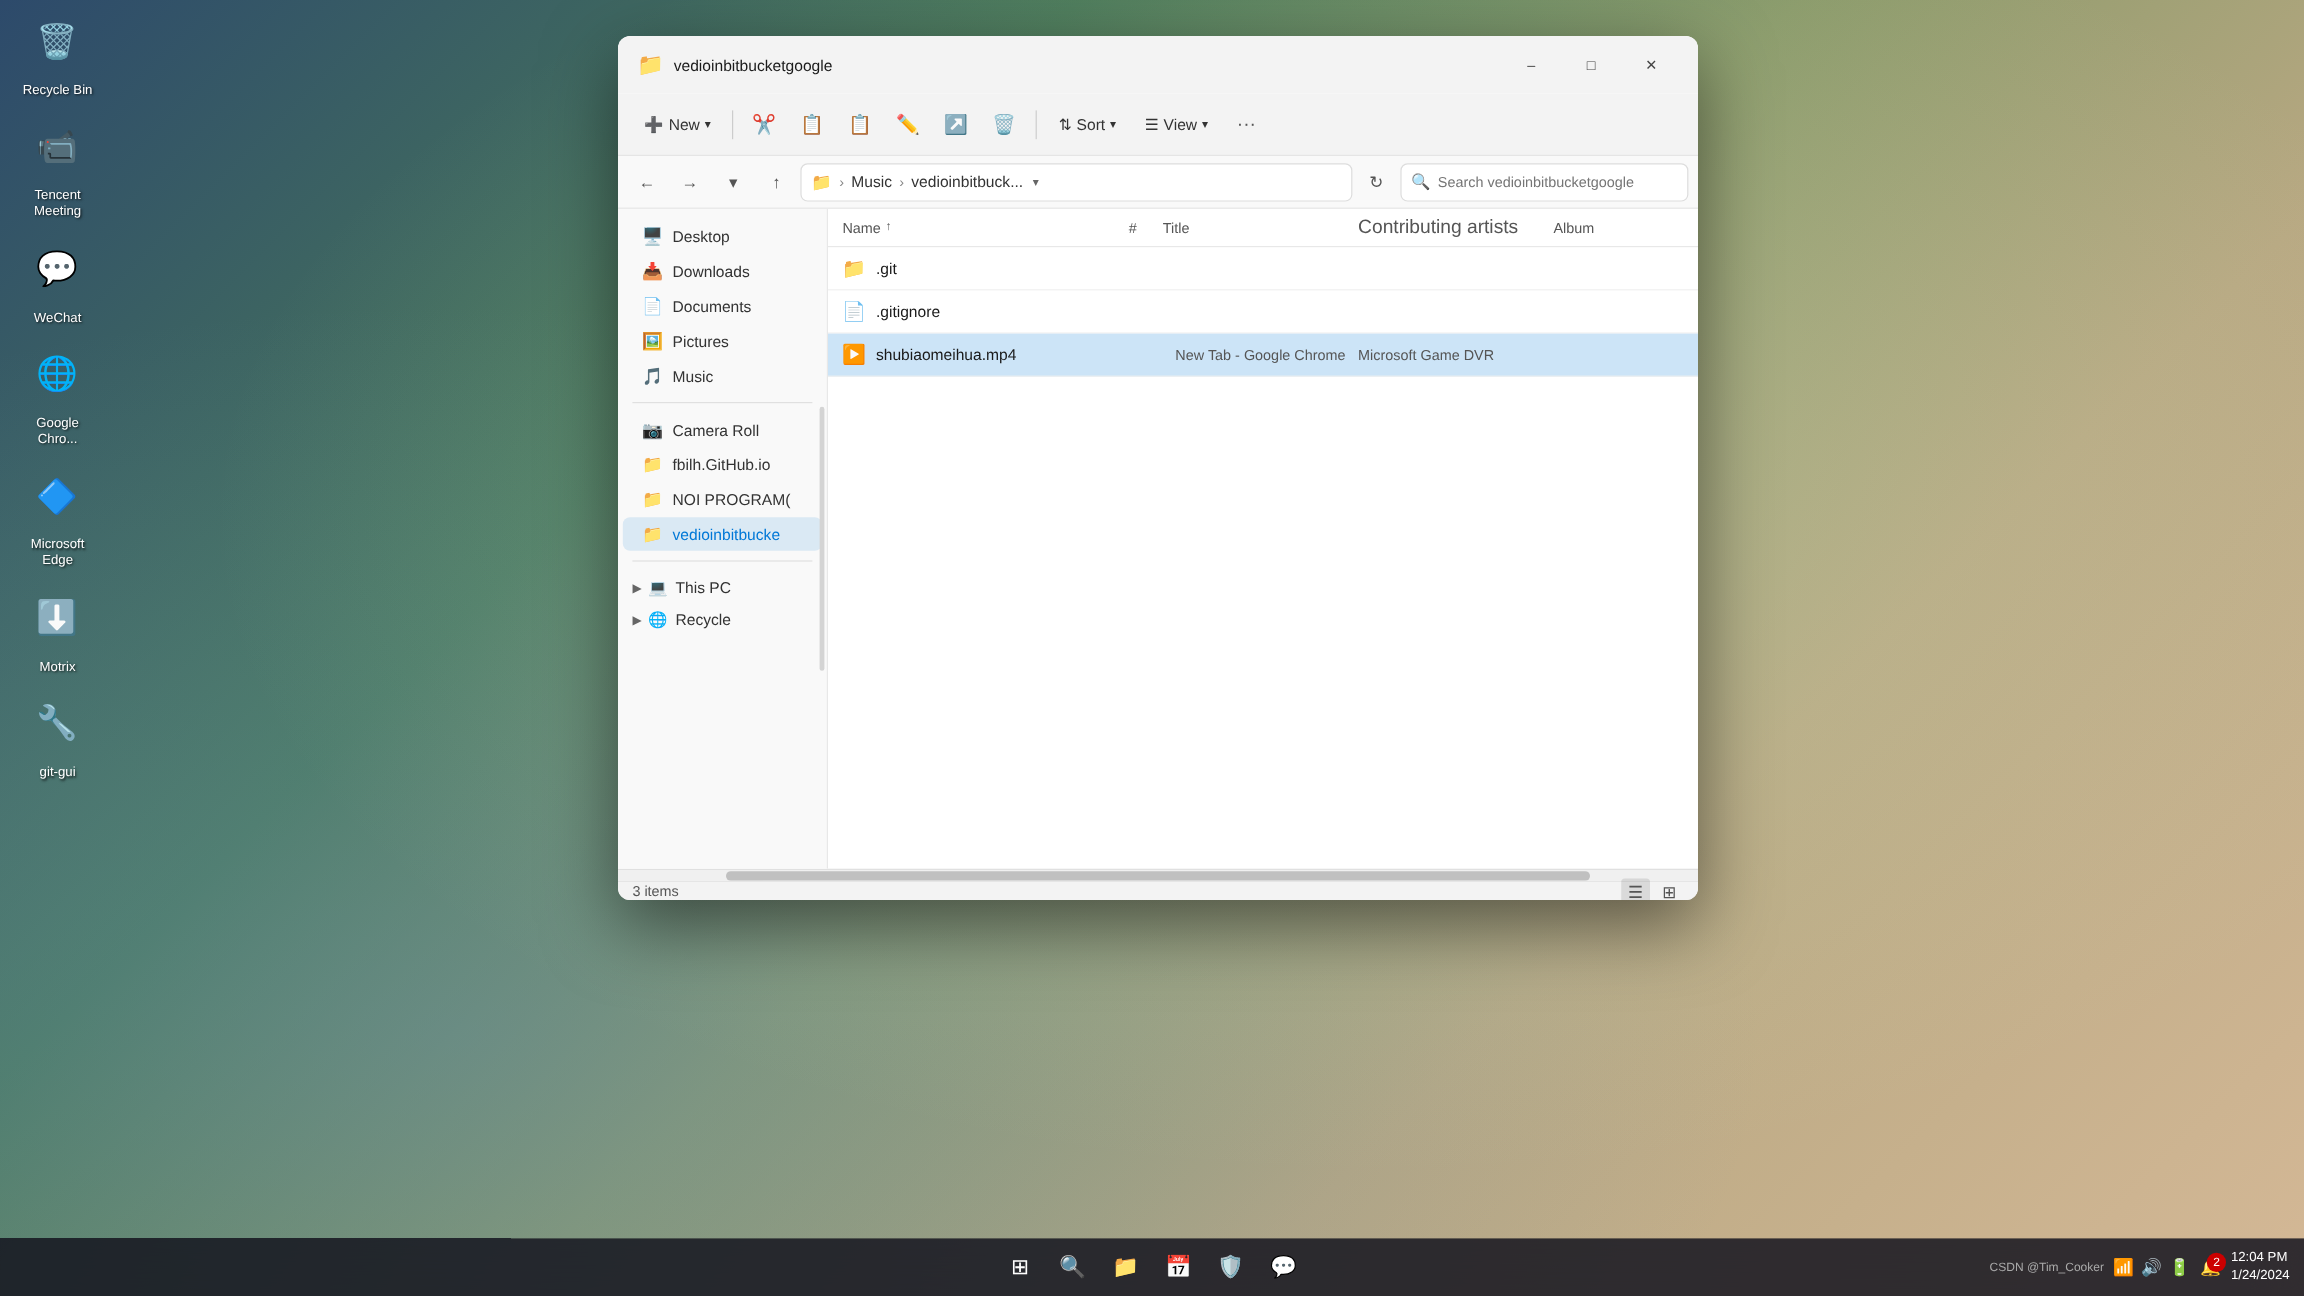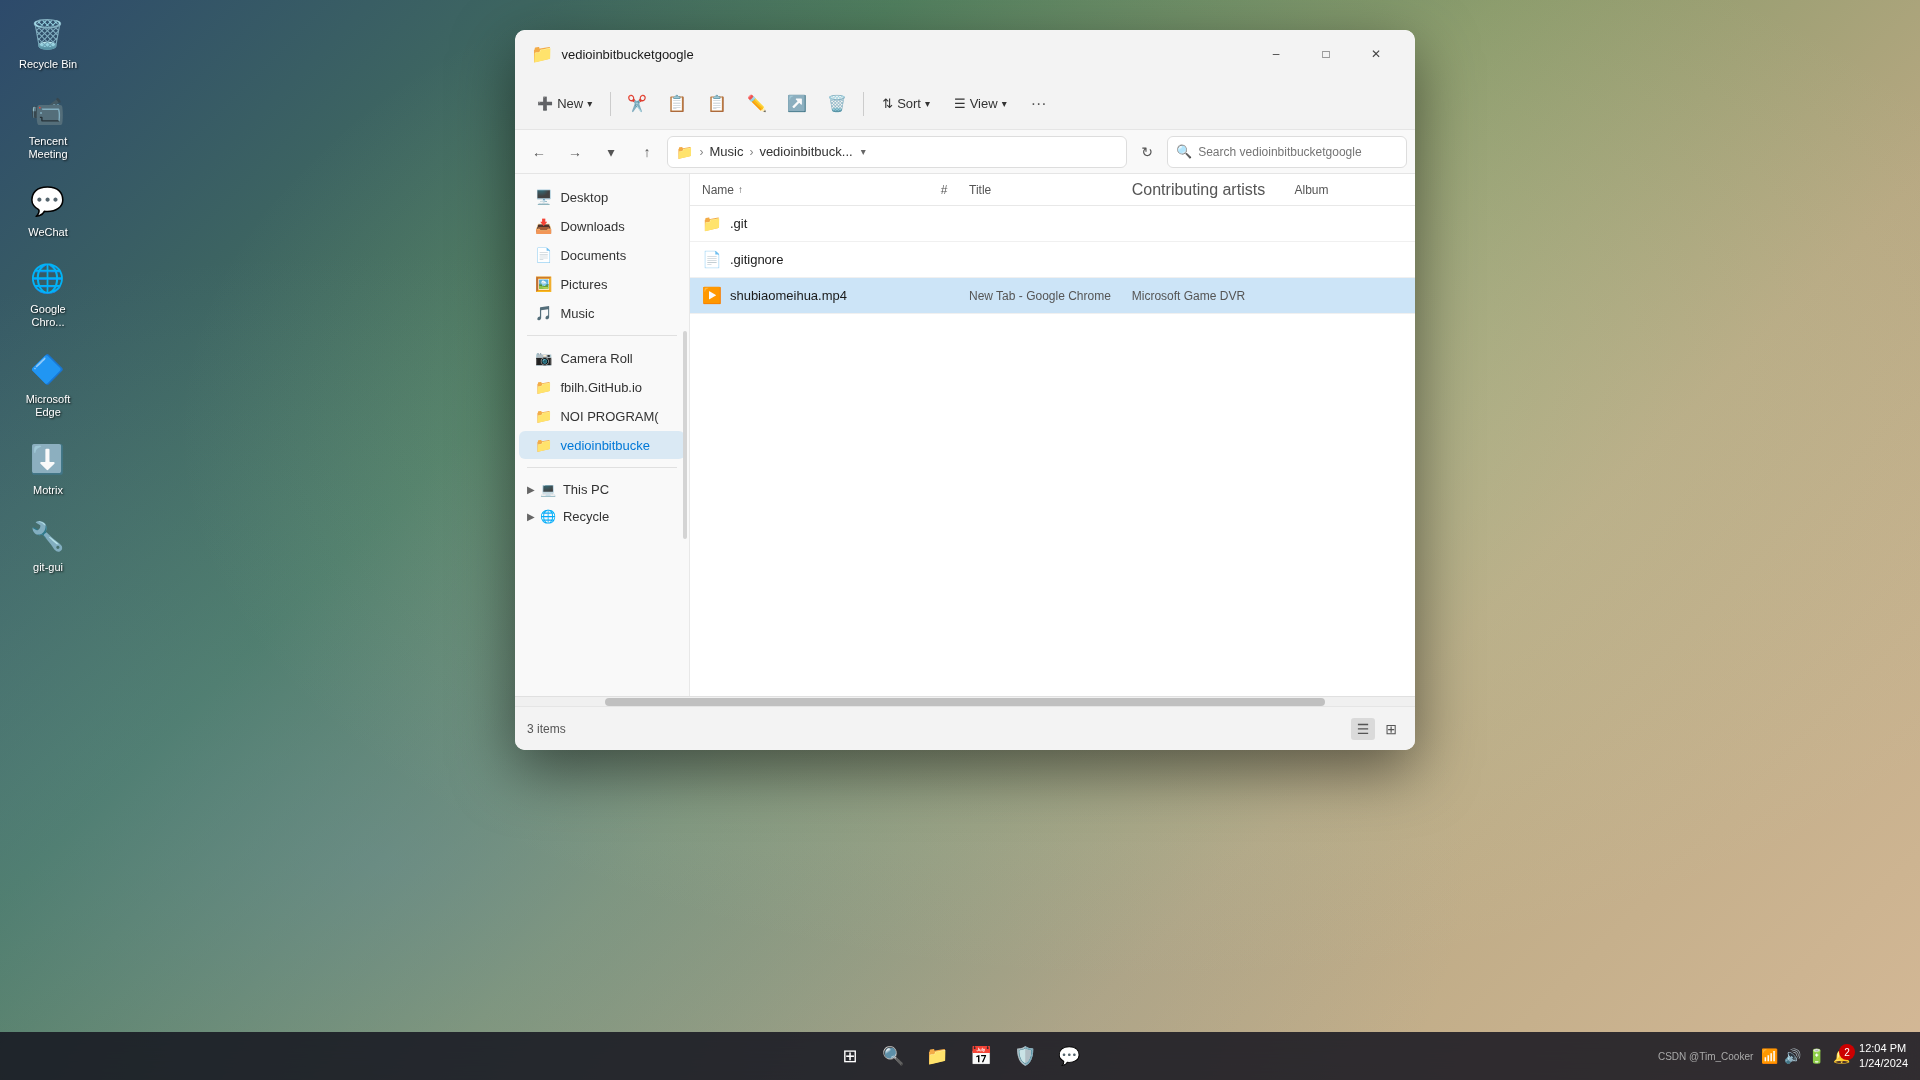--- a/index.html
+++ b/index.html
@@ -57,20 +57,21 @@
       align-items: center;
       justify-content: center;
       font-size: 28px;
       margin-bottom: 4px;
     }
     .desktop-icon .icon-label {
       font-size: 11px;
       color: white;
       text-shadow: 1px 1px 2px rgba(0,0,0,0.8);
       line-height: 1.2;
+      margin-top: 11px;
     }
 
     
     .taskbar {
       position: absolute;
       bottom: 0;
       left: 0;
       right: 0;
       height: 48px;
       background: rgba(20,20,30,0.85);
@@ -386,27 +387,27 @@
       padding: 0 12px;
       height: 36px;
       border-bottom: 1px solid #f0f0f0;
       cursor: pointer;
     }
     .file-row.selected { background: #cce4f7; }
     .file-row .file-icon { font-size: 16px; margin-right: 8px; }
     .file-row .file-name { font-size: 13px; color: #1a1a1a; }
     .file-row-name { flex: 2; display: flex; align-items: center; }
     .file-row-hash { width: 50px; font-size: 12px; color: #555; }
-    .file-row-title { flex: 1.5; font-size: 12px; color: #555; }
+    .file-row-title { flex: 1.5; font-size: 12px; color: #555; text-align: center; }
     .file-row-artists { flex: 1.5; font-size: 12px; color: #555; }
     .file-row-album { flex: 1; font-size: 12px; color: #555; }
 
     
     .status-bar {
-      height: 44px;
+      height: 16px;
       background: #f3f3f3;
       border-top: 1px solid #e5e5e5;
       display: flex;
       align-items: center;
       padding: 0 12px;
       gap: 8px;
       font-size: 12px;
       color: #555;
       flex-shrink: 0;
     }

